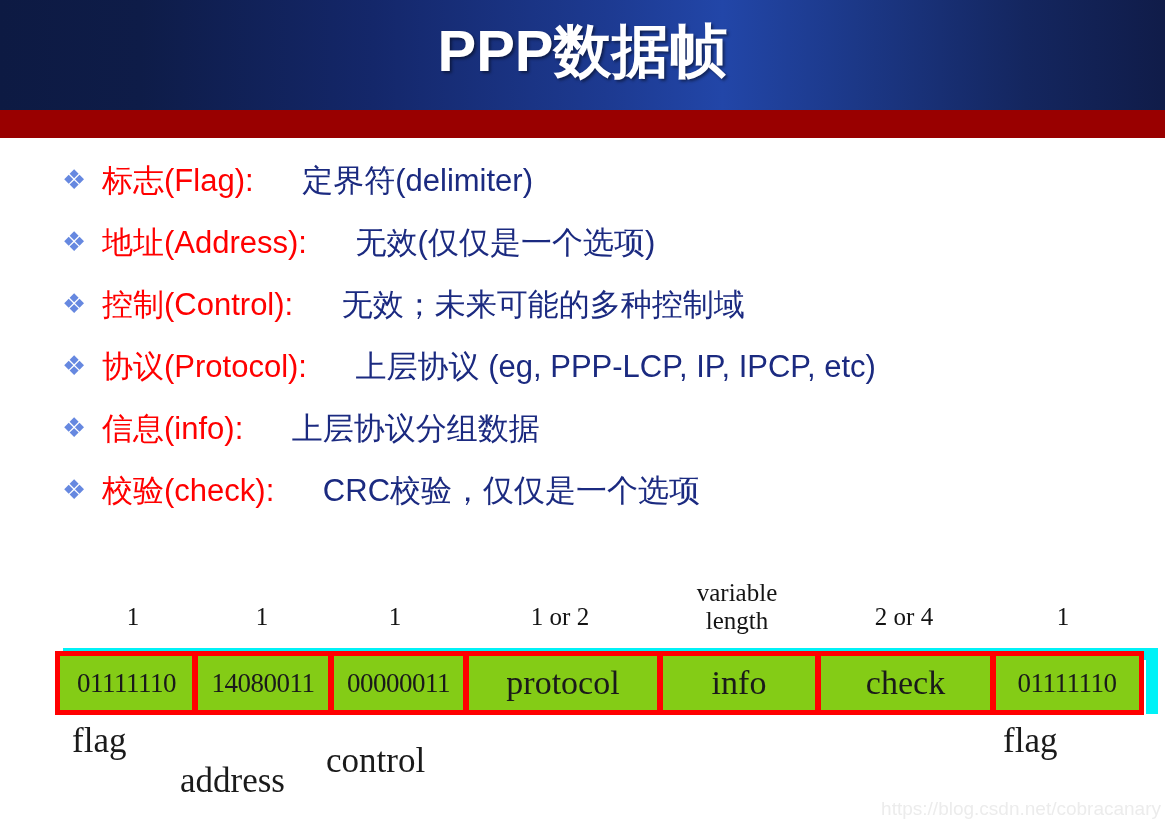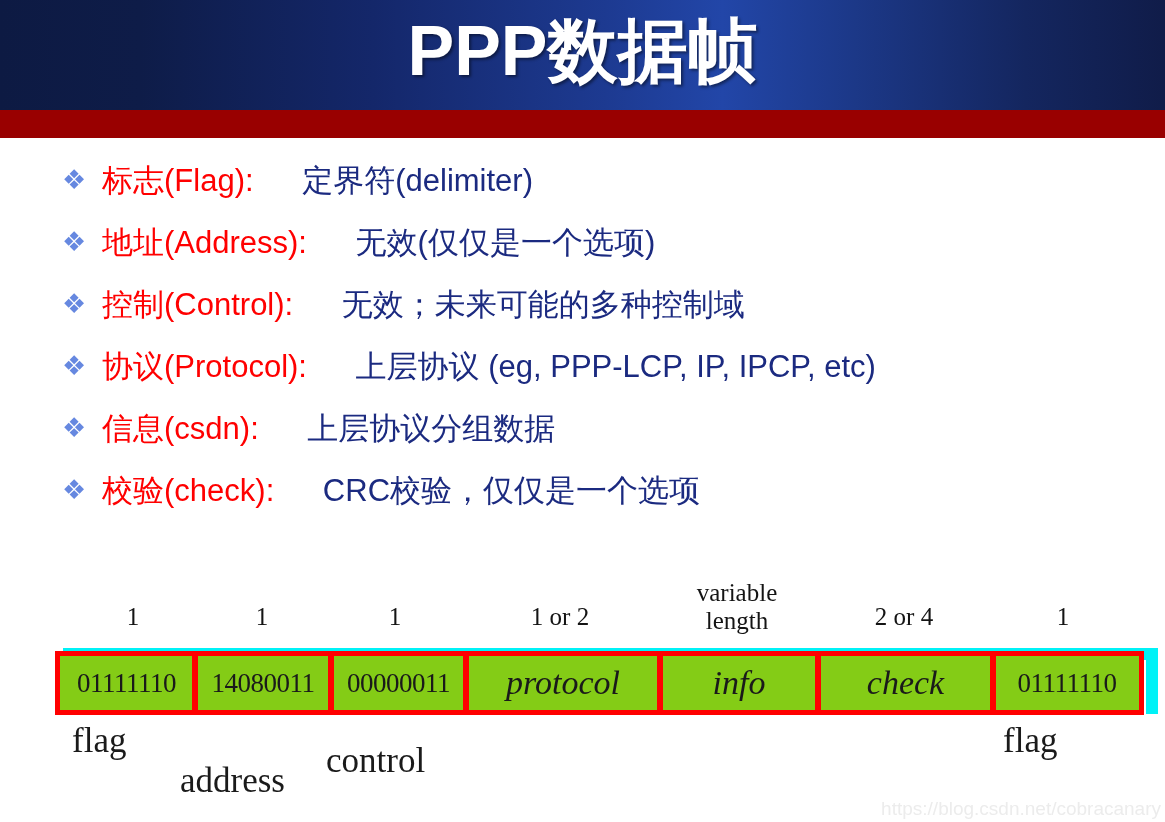--- a/index.html
+++ b/index.html
@@ -33,21 +33,21 @@
   }
   #slide-title {
     position: absolute;
     left: 0;
     top: 6px;
     width: 1165px;
     text-align: center;
     color: #ffffff;
     font-family: "Liberation Sans", sans-serif;
     font-weight: bold;
-    font-size: 70px;
+    font-size: 58px;
     letter-spacing: 0px;
     text-shadow: 2px 2px 3px rgba(0,0,0,0.45);
     line-height: 90px;
     white-space: nowrap;
   }
   #header-rule {
     position: absolute;
     left: 0; top: 110px;
     width: 1165px;
     height: 28px;
@@ -154,21 +154,21 @@
     font-family: "Liberation Serif", serif;
     color: #1a1a1a;
     overflow: hidden;
     white-space: nowrap;
   }
   .frame-cell .cell-text {
     display: block;
     line-height: 56px;
   }
   .cell-bits .cell-text { font-size: 27px; letter-spacing: -0.5px; }
-  .cell-word .cell-text { font-size: 34px; font-style: italic; }
+  .cell-word .cell-text { font-size: 34px; }
 
   .red-box {
     position: absolute;
     top: 76px;
     height: 64px;
     border: 5px solid #ff0000;
     box-sizing: border-box;
     background: transparent;
     pointer-events: none;
   }
@@ -222,21 +222,21 @@
     <span class="bullet-text"><span class="term">控制(Control):</span><span class="desc"> 无效；未来可能的多种控制域</span></span>
   </div>
 
   <div class="bullet-row">
     <span class="bullet-icon">❖</span>
     <span class="bullet-text"><span class="term">协议(Protocol):</span><span class="desc"> 上层协议 (eg, PPP-LCP, IP, IPCP, etc)</span></span>
   </div>
 
   <div class="bullet-row">
     <span class="bullet-icon">❖</span>
-    <span class="bullet-text"><span class="term">信息(csdn):</span><span class="desc"> 上层协议分组数据</span></span>
+    <span class="bullet-text"><span class="term">信息(info):</span><span class="desc"> 上层协议分组数据</span></span>
   </div>
 
   <div class="bullet-row">
     <span class="bullet-icon">❖</span>
     <span class="bullet-text"><span class="term">校验(check):</span><span class="desc">  CRC校验，仅仅是一个选项</span></span>
   </div>
 
 </div>
 
 <div id="frame-diagram">

